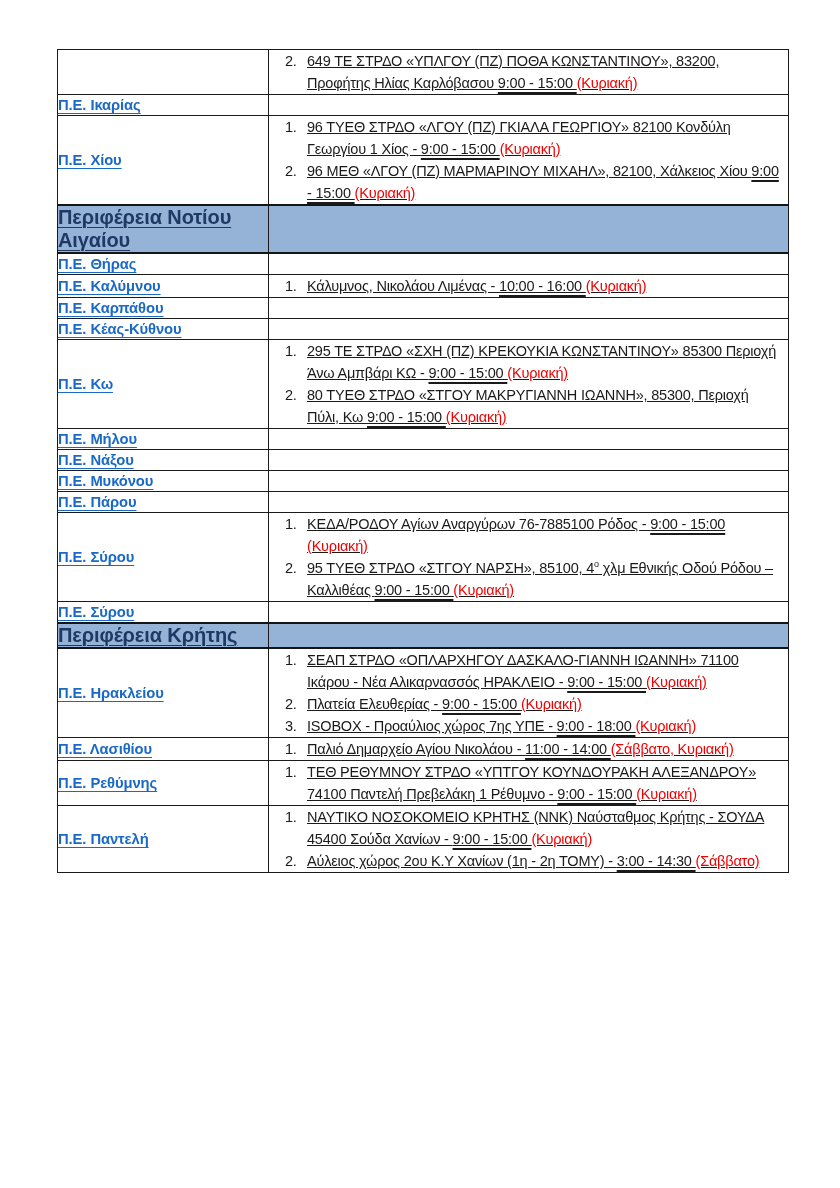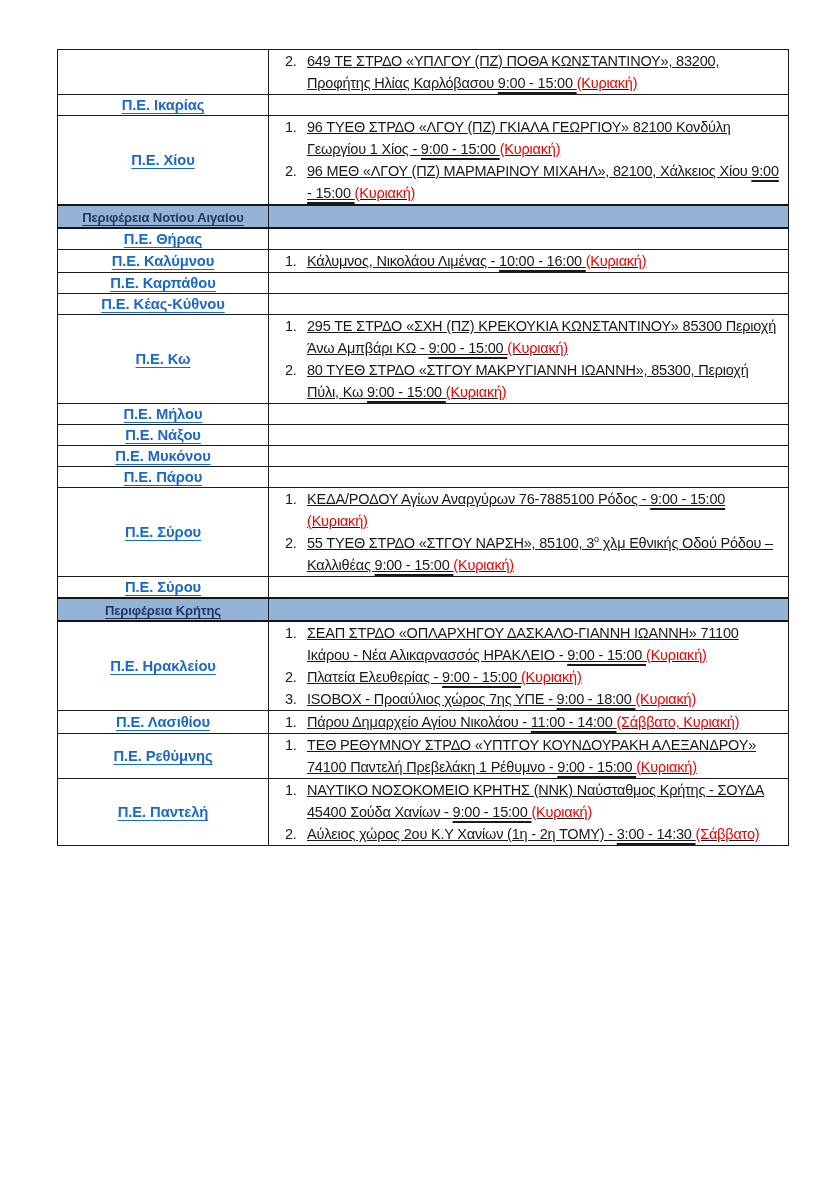--- a/index.html
+++ b/index.html
@@ -10,35 +10,35 @@
   }
   .page{position:relative;width:840px;height:1188px;background:#fff;overflow:hidden;}
   table.sched{
     position:absolute;left:57px;top:49px;width:732px;
     border-collapse:collapse;table-layout:fixed;
   }
   table.sched td{
     border:1.5px solid #1b1b1b;
     padding:0;vertical-align:middle;
   }
-  td.label{ text-align:center; height:20px; }
+  td.label{ text-align:left; height:20px; }
   td.content{ vertical-align:top; padding:0 4px 0 0; }
   .region{
     color:var(--link,#1b69c7);
     font-weight:bold;font-size:14.8px;letter-spacing:-0.1px;
     text-decoration:underline;text-decoration-thickness:1.3px;text-underline-offset:3px;
   }
   tr.header td{
     background:var(--hbg,#95B3D7);
     border-top:2px solid #151515;border-bottom:2px solid #151515;
     height:21px;
   }
   .htitle{
     color:var(--htext,#1F3864);
-    font-weight:bold;font-size:13px;letter-spacing:-0.1px;
+    font-weight:bold;font-size:20px;letter-spacing:-0.1px;
     text-decoration:underline;text-decoration-thickness:1.3px;text-underline-offset:3px;
   }
   .item{
     display:flex;align-items:flex-start;
     font-size:14.5px;line-height:22px;color:#1a1a1a;letter-spacing:-0.2px;
   }
   .item .num{ flex:none;width:22px;margin-left:16px; }
   .item .txt{ flex:1;padding-right:6px;text-decoration:underline; }
   .seg{ }
   .useg{
@@ -141,21 +141,21 @@
         </tr>
         <tr class="entry">
           <td class="label"><span class="region">Π.Ε. Σύρου</span></td>
           <td class="content">
             <div class="item">
               <span class="num">1.</span>
               <span class="txt"><span class="seg">ΚΕΔΑ/ΡΟΔΟΥ Αγίων Αναργύρων 76-7885100 Ρόδος - </span><span class="seg useg">9:00 - 15:00 </span><span class="seg red">(Κυριακή)</span></span>
             </div>
             <div class="item">
               <span class="num">2.</span>
-              <span class="txt"><span class="seg">55 ΤΥΕΘ ΣΤΡΔΟ «ΣΤΓΟΥ ΝΑΡΣΗ», 85100, 3</span><span class="seg sup">ο</span><span class="seg"> χλμ Εθνικής Οδού Ρόδου – Καλλιθέας </span><span class="seg useg">9:00 - 15:00 </span><span class="seg red">(Κυριακή)</span></span>
+              <span class="txt"><span class="seg">95 ΤΥΕΘ ΣΤΡΔΟ «ΣΤΓΟΥ ΝΑΡΣΗ», 85100, 4</span><span class="seg sup">ο</span><span class="seg"> χλμ Εθνικής Οδού Ρόδου – Καλλιθέας </span><span class="seg useg">9:00 - 15:00 </span><span class="seg red">(Κυριακή)</span></span>
             </div>
           </td>
         </tr>
         <tr class="entry">
           <td class="label"><span class="region">Π.Ε. Σύρου</span></td>
           <td class="content"></td>
         </tr>
         <tr class="header">
           <td class="label"><span class="htitle">Περιφέρεια Κρήτης</span></td>
           <td class="content"></td>
@@ -175,21 +175,21 @@
               <span class="num">3.</span>
               <span class="txt"><span class="seg">ISOBOX - Προαύλιος χώρος 7ης ΥΠΕ - </span><span class="seg useg">9:00 - 18:00 </span><span class="seg red">(Κυριακή)</span></span>
             </div>
           </td>
         </tr>
         <tr class="entry">
           <td class="label"><span class="region">Π.Ε. Λασιθίου</span></td>
           <td class="content">
             <div class="item">
               <span class="num">1.</span>
-              <span class="txt"><span class="seg">Πάρου Δημαρχείο Αγίου Νικολάου - </span><span class="seg useg">11:00 - 14:00 </span><span class="seg red">(Σάββατο, Κυριακή)</span></span>
+              <span class="txt"><span class="seg">Παλιό Δημαρχείο Αγίου Νικολάου - </span><span class="seg useg">11:00 - 14:00 </span><span class="seg red">(Σάββατο, Κυριακή)</span></span>
             </div>
           </td>
         </tr>
         <tr class="entry">
           <td class="label"><span class="region">Π.Ε. Ρεθύμνης</span></td>
           <td class="content">
             <div class="item">
               <span class="num">1.</span>
               <span class="txt"><span class="seg">ΤΕΘ ΡΕΘΥΜΝΟΥ ΣΤΡΔΟ «ΥΠΤΓΟΥ ΚΟΥΝΔΟΥΡΑΚΗ ΑΛΕΞΑΝΔΡΟΥ» 74100 Παντελή Πρεβελάκη 1 Ρέθυμνο - </span><span class="seg useg">9:00 - 15:00 </span><span class="seg red">(Κυριακή)</span></span>
             </div>

